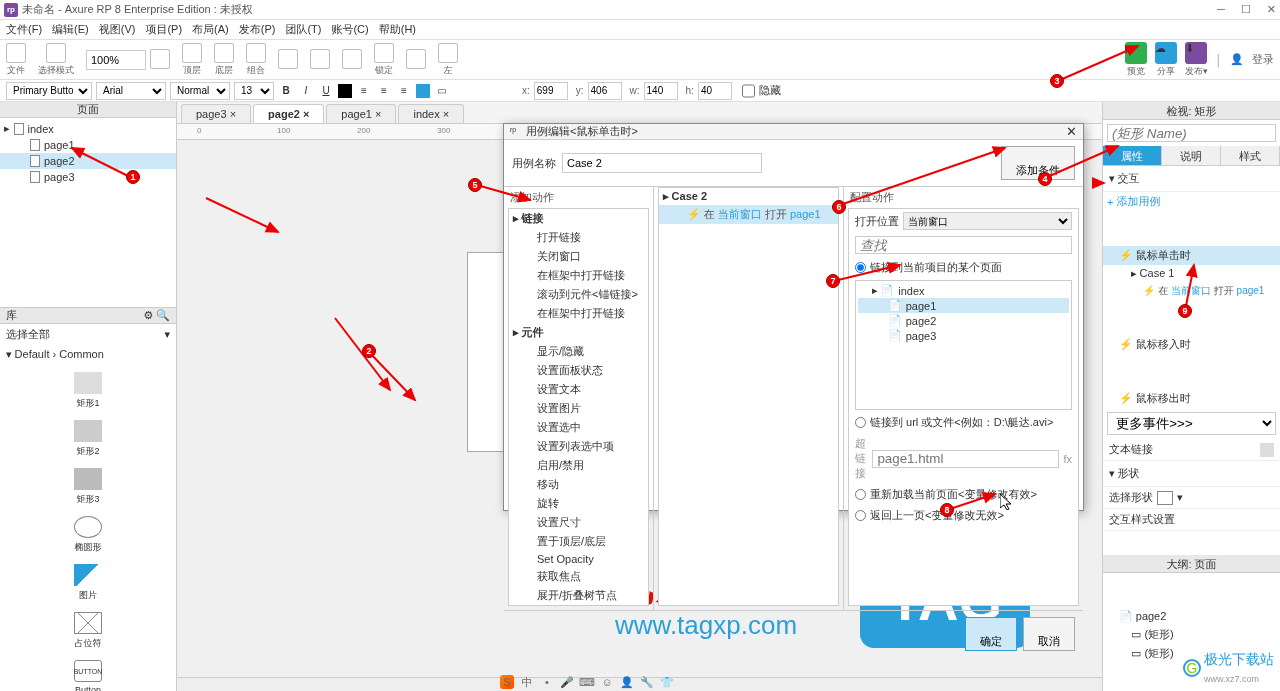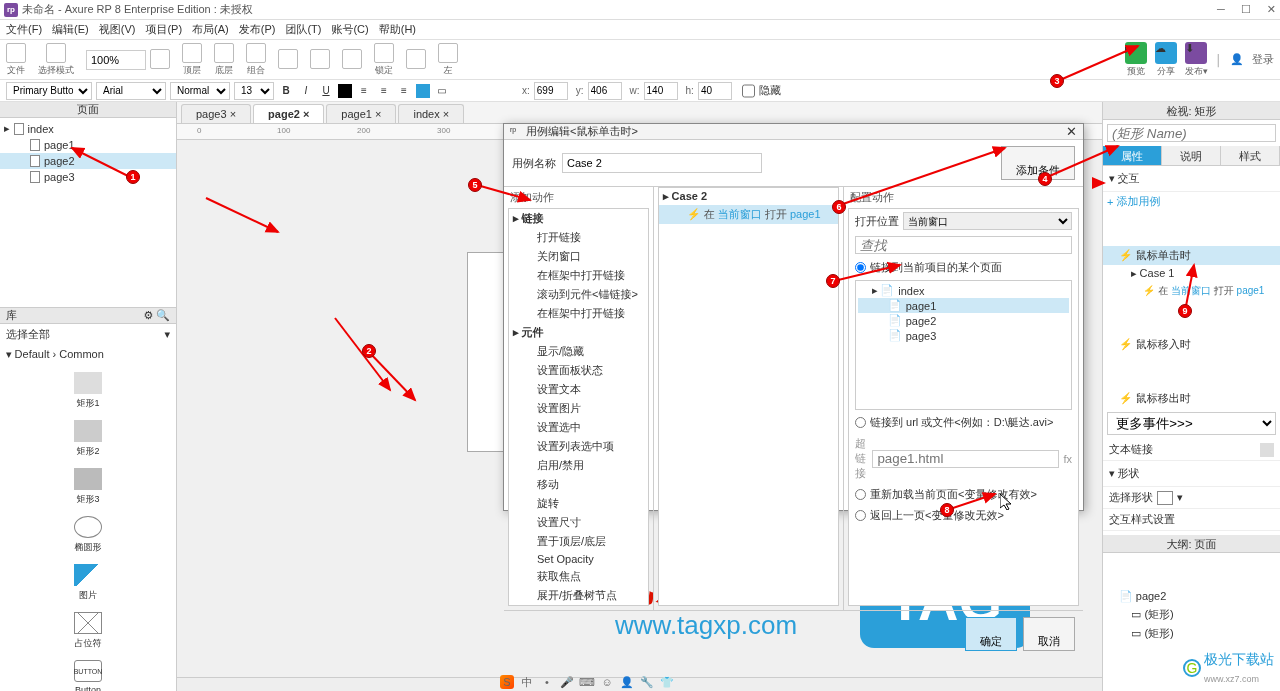--- a/index.html
+++ b/index.html
@@ -372,21 +372,21 @@
     <select class="more-events"><option>更多事件&gt;&gt;&gt;</option></select>
     <div class="rp-section" style="display:flex;align-items:center;justify-content:space-between">
         <span>文本链接</span>
         <span style="width:14px;height:14px;background:#ddd"></span>
       </div>
     <div class="rp-section">
         <div class="rp-section-title">▾ <span>形状</span></div>
       </div>
     <div class="rp-section" style="display:flex;align-items:center;gap:4px"><span>选择形状</span><span style="width:16px;height:14px;border:1px solid #888"></span>▾</div>
     <div class="rp-section">交互样式设置</div>
-    <div class="rp-header" style="margin-top:4px">大纲: 页面</div>
+    <div class="rp-header" style="margin-top:24px">大纲: 页面</div>
     <div class="interaction-item">📄 <span>page2</span></div>
     <div class="interaction-sub selected">▭ <span>(矩形)</span></div>
     <div class="interaction-sub">▭ <span>(矩形)</span></div>
   </div>
 </div>
 
 <div class="modal">
   <div class="modal-title">
     <span class="app-icon" style="width:12px;height:12px;font-size:7px;margin-right:4px">rp</span>
     <span>用例编辑&lt;鼠标单击时&gt;</span>

